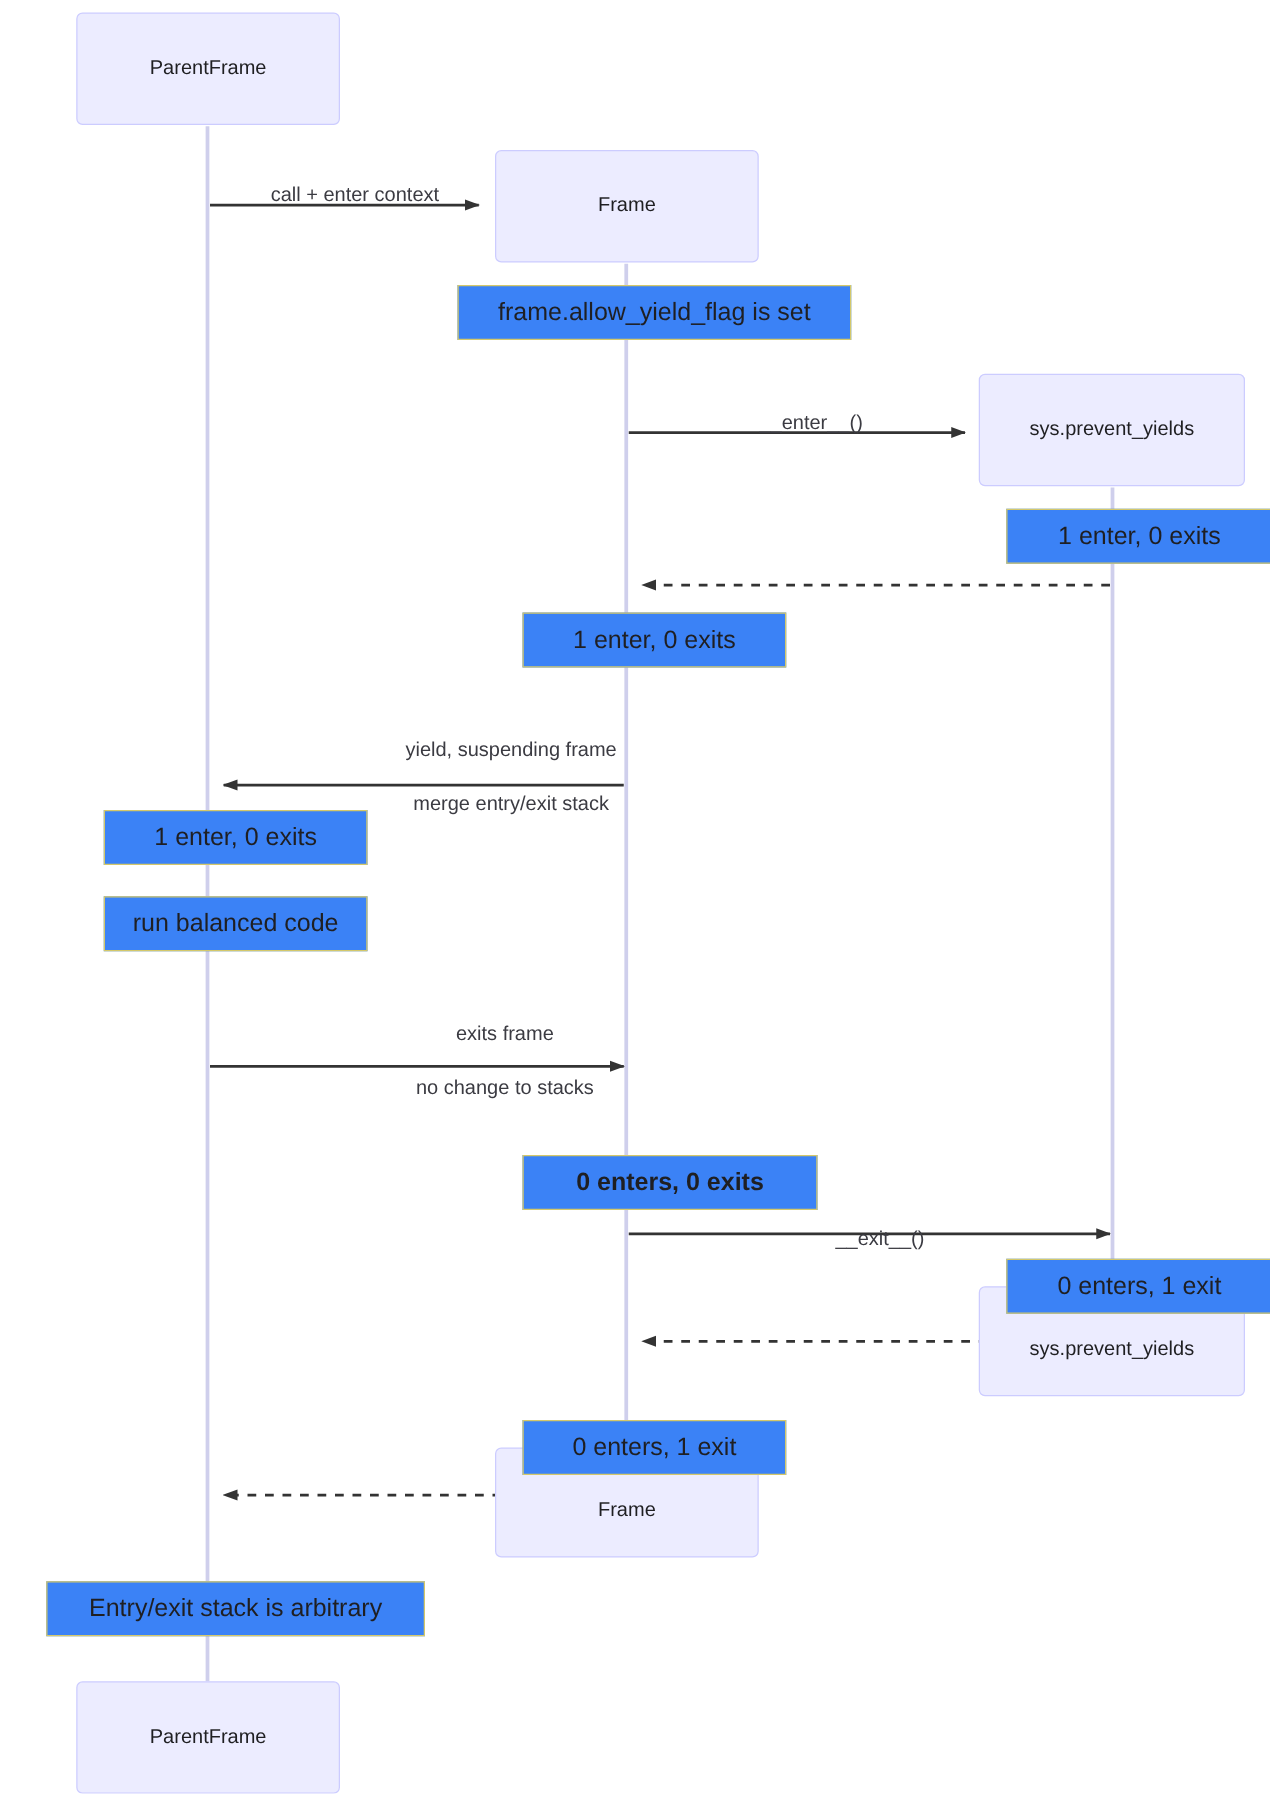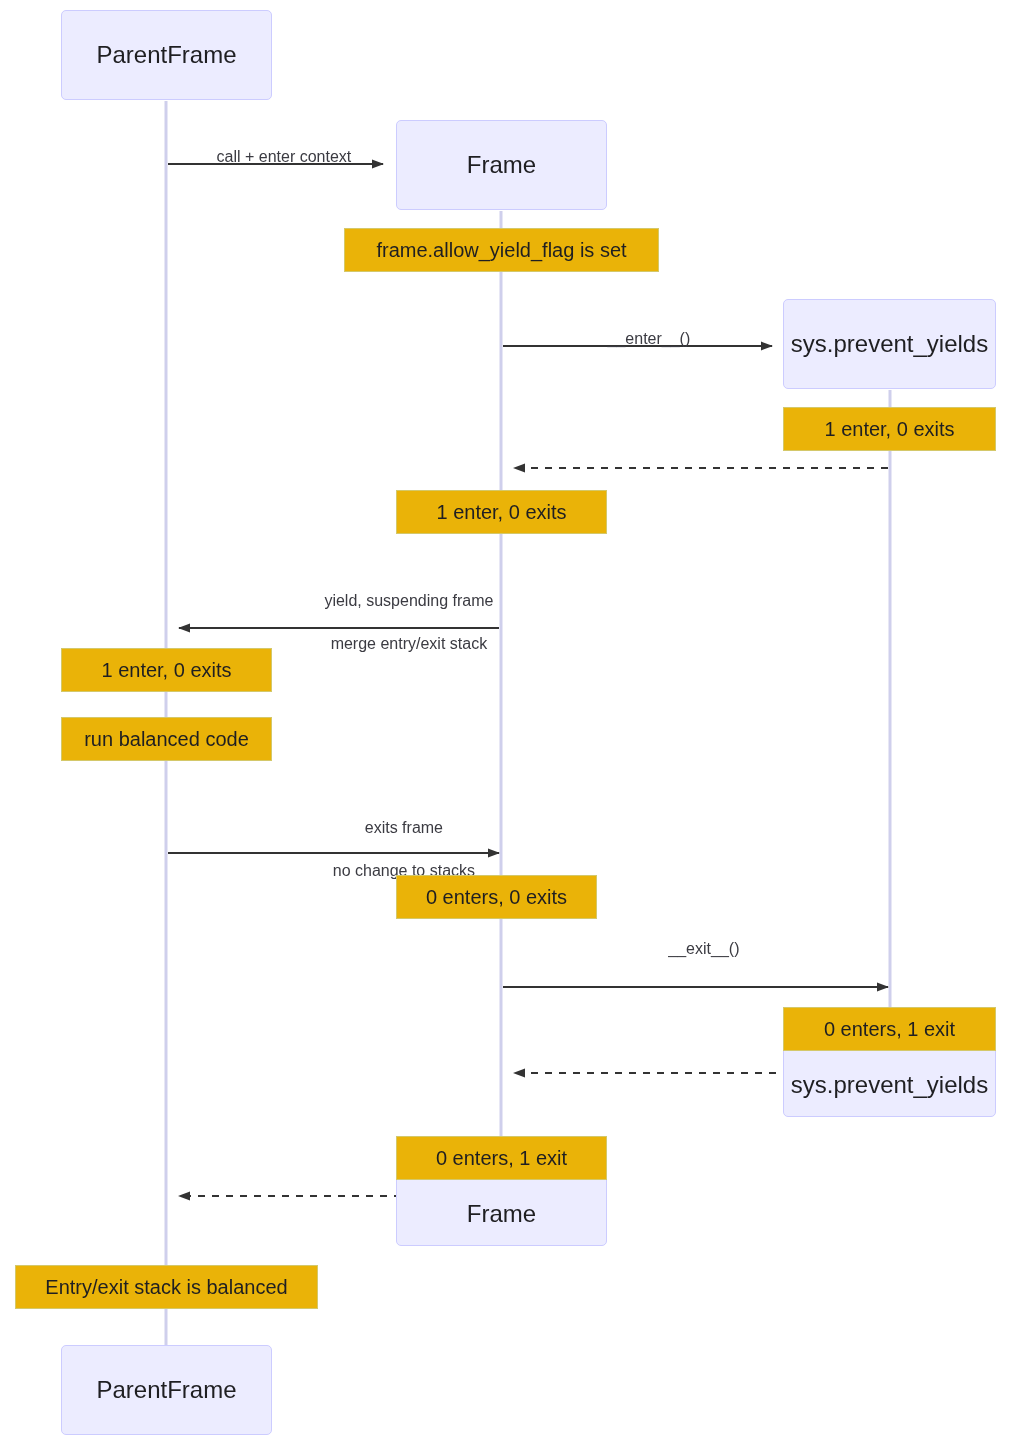--- a/index.html
+++ b/index.html
@@ -26,40 +26,41 @@
   }
   .participant {
     position: absolute;
     box-sizing: border-box;
     background: #ECECFF;
     border: 1px solid #CCCCFF;
     border-radius: 5px;
     display: flex;
     align-items: center;
     justify-content: center;
-    font-size: 24px;
+    font-size: 16px;
     color: #1f1f22;
     text-align: center;
   }
   .participant.bottom {
     align-items: flex-start;
     padding-top: 41px;
   }
   .note {
     position: absolute;
     box-sizing: border-box;
-    background: #eab308;
+    background: #3b82f6;
     border: 1px solid #D4C86A;
     display: flex;
     align-items: center;
     justify-content: center;
     font-size: 20px;
     color: #1f1f22;
     text-align: center;
     z-index: 6;
+    margin-left: 22px;
   }
   .msg-label {
     position: absolute;
     font-size: 16px;
     color: #3b3b42;
     text-align: center;
     white-space: pre;
     line-height: 1.25;
     z-index: 5;
   }
@@ -144,51 +145,51 @@
   </div>
 
   <div class="note" style="left:61px; top:648px; width:211px; height:44px;">
     <span>1 enter, 0 exits</span>
   </div>
 
   <div class="note" style="left:61px; top:717px; width:211px; height:44px;">
     <span>run balanced code</span>
   </div>
 
-  <div class="note" style="left:396px; top:875px; width:201px; height:44px;">
+  <div class="note" style="left:396px; top:924px; width:236px; height:44px;font-weight:bold;">
     <span>0 enters, 0 exits</span>
   </div>
 
   <div class="note" style="left:783px; top:1007px; width:213px; height:44px;">
     <span>0 enters, 1 exit</span>
   </div>
 
   <div class="note" style="left:396px; top:1136px; width:211px; height:44px;">
     <span>0 enters, 1 exit</span>
   </div>
 
   <div class="note" style="left:15px; top:1265px; width:303px; height:44px;">
-    <span>Entry/exit stack is balanced</span>
+    <span>Entry/exit stack is arbitrary</span>
   </div>
 
   <div class="msg-label" style="left:110px; top:127px; width:330px;">
     <span>call + enter context</span>
   </div>
 
   <div class="msg-label" style="left:525px; top:309px; width:230px;">
     <span>__enter__()</span>
   </div>
 
   <div class="msg-label two-line" style="left:170px; top:568px; width:460px;">
     <span>yield, suspending frame</span><br>
     <span>merge entry/exit stack</span>
   </div>
 
   <div class="msg-label two-line" style="left:165px; top:795px; width:460px;">
     <span>exits frame</span><br>
     <span>no change to stacks</span>
   </div>
 
-  <div class="msg-label" style="left:590px; top:919px; width:210px;">
+  <div class="msg-label" style="left:590px; top:962px; width:210px;">
     <span>__exit__()</span>
   </div>
 
 </div>
 
 </body></html>

